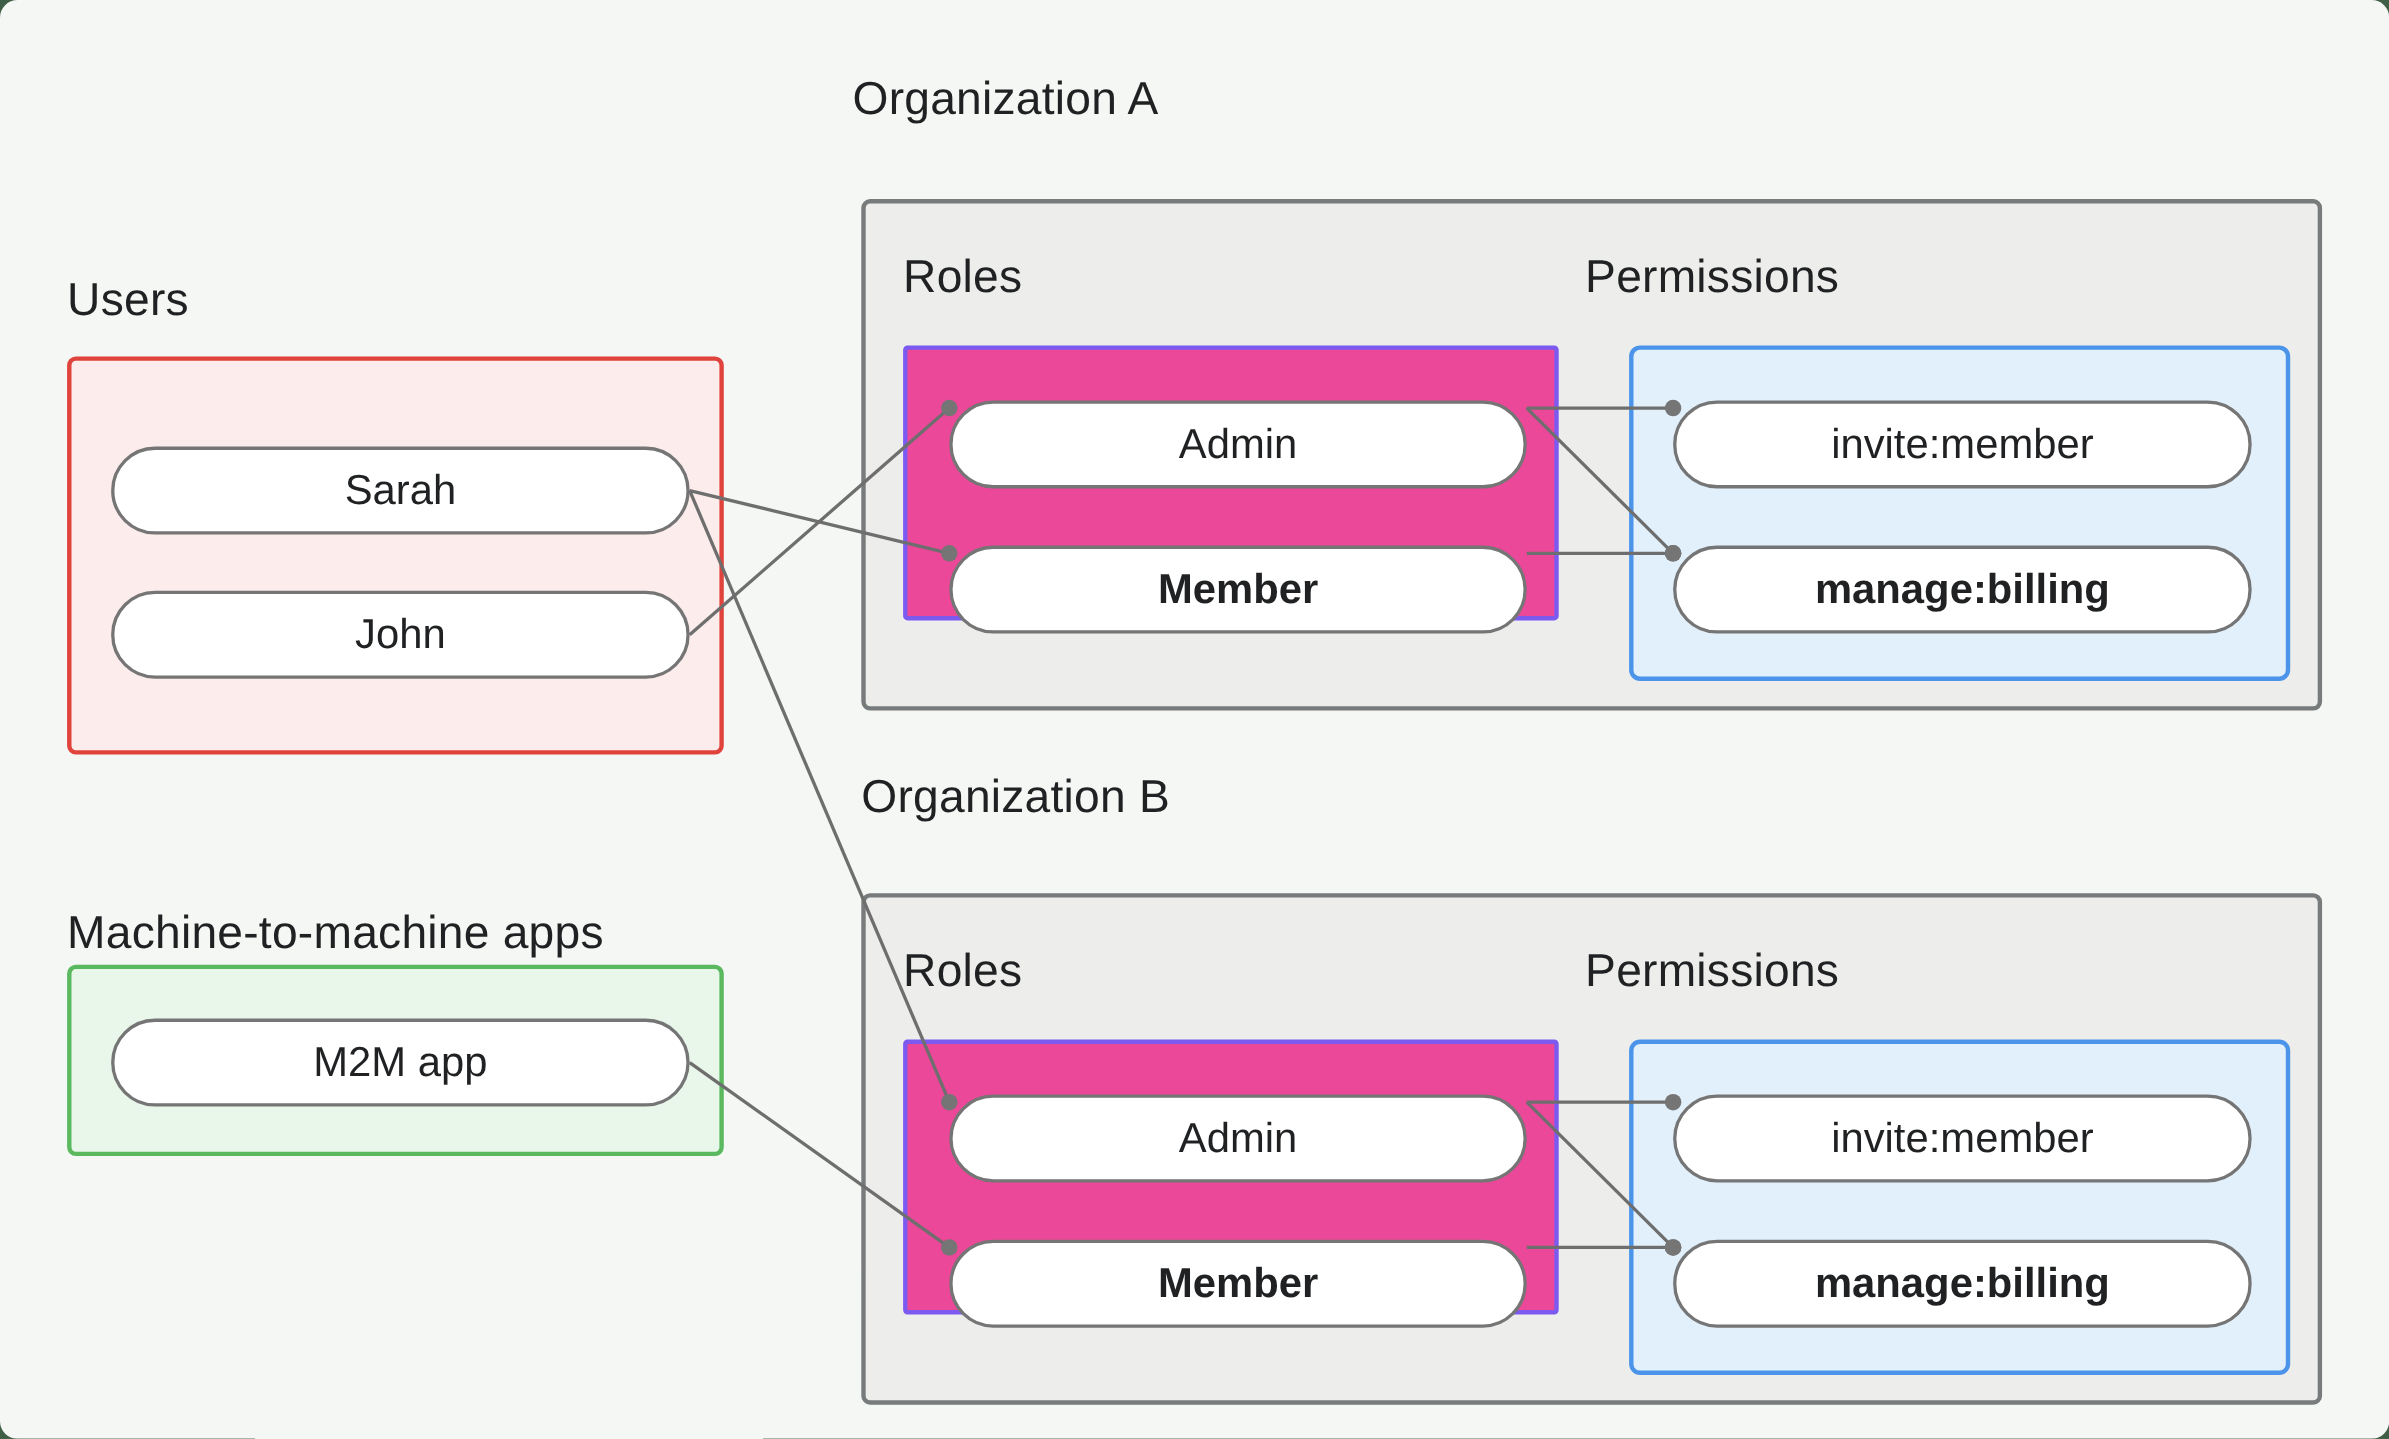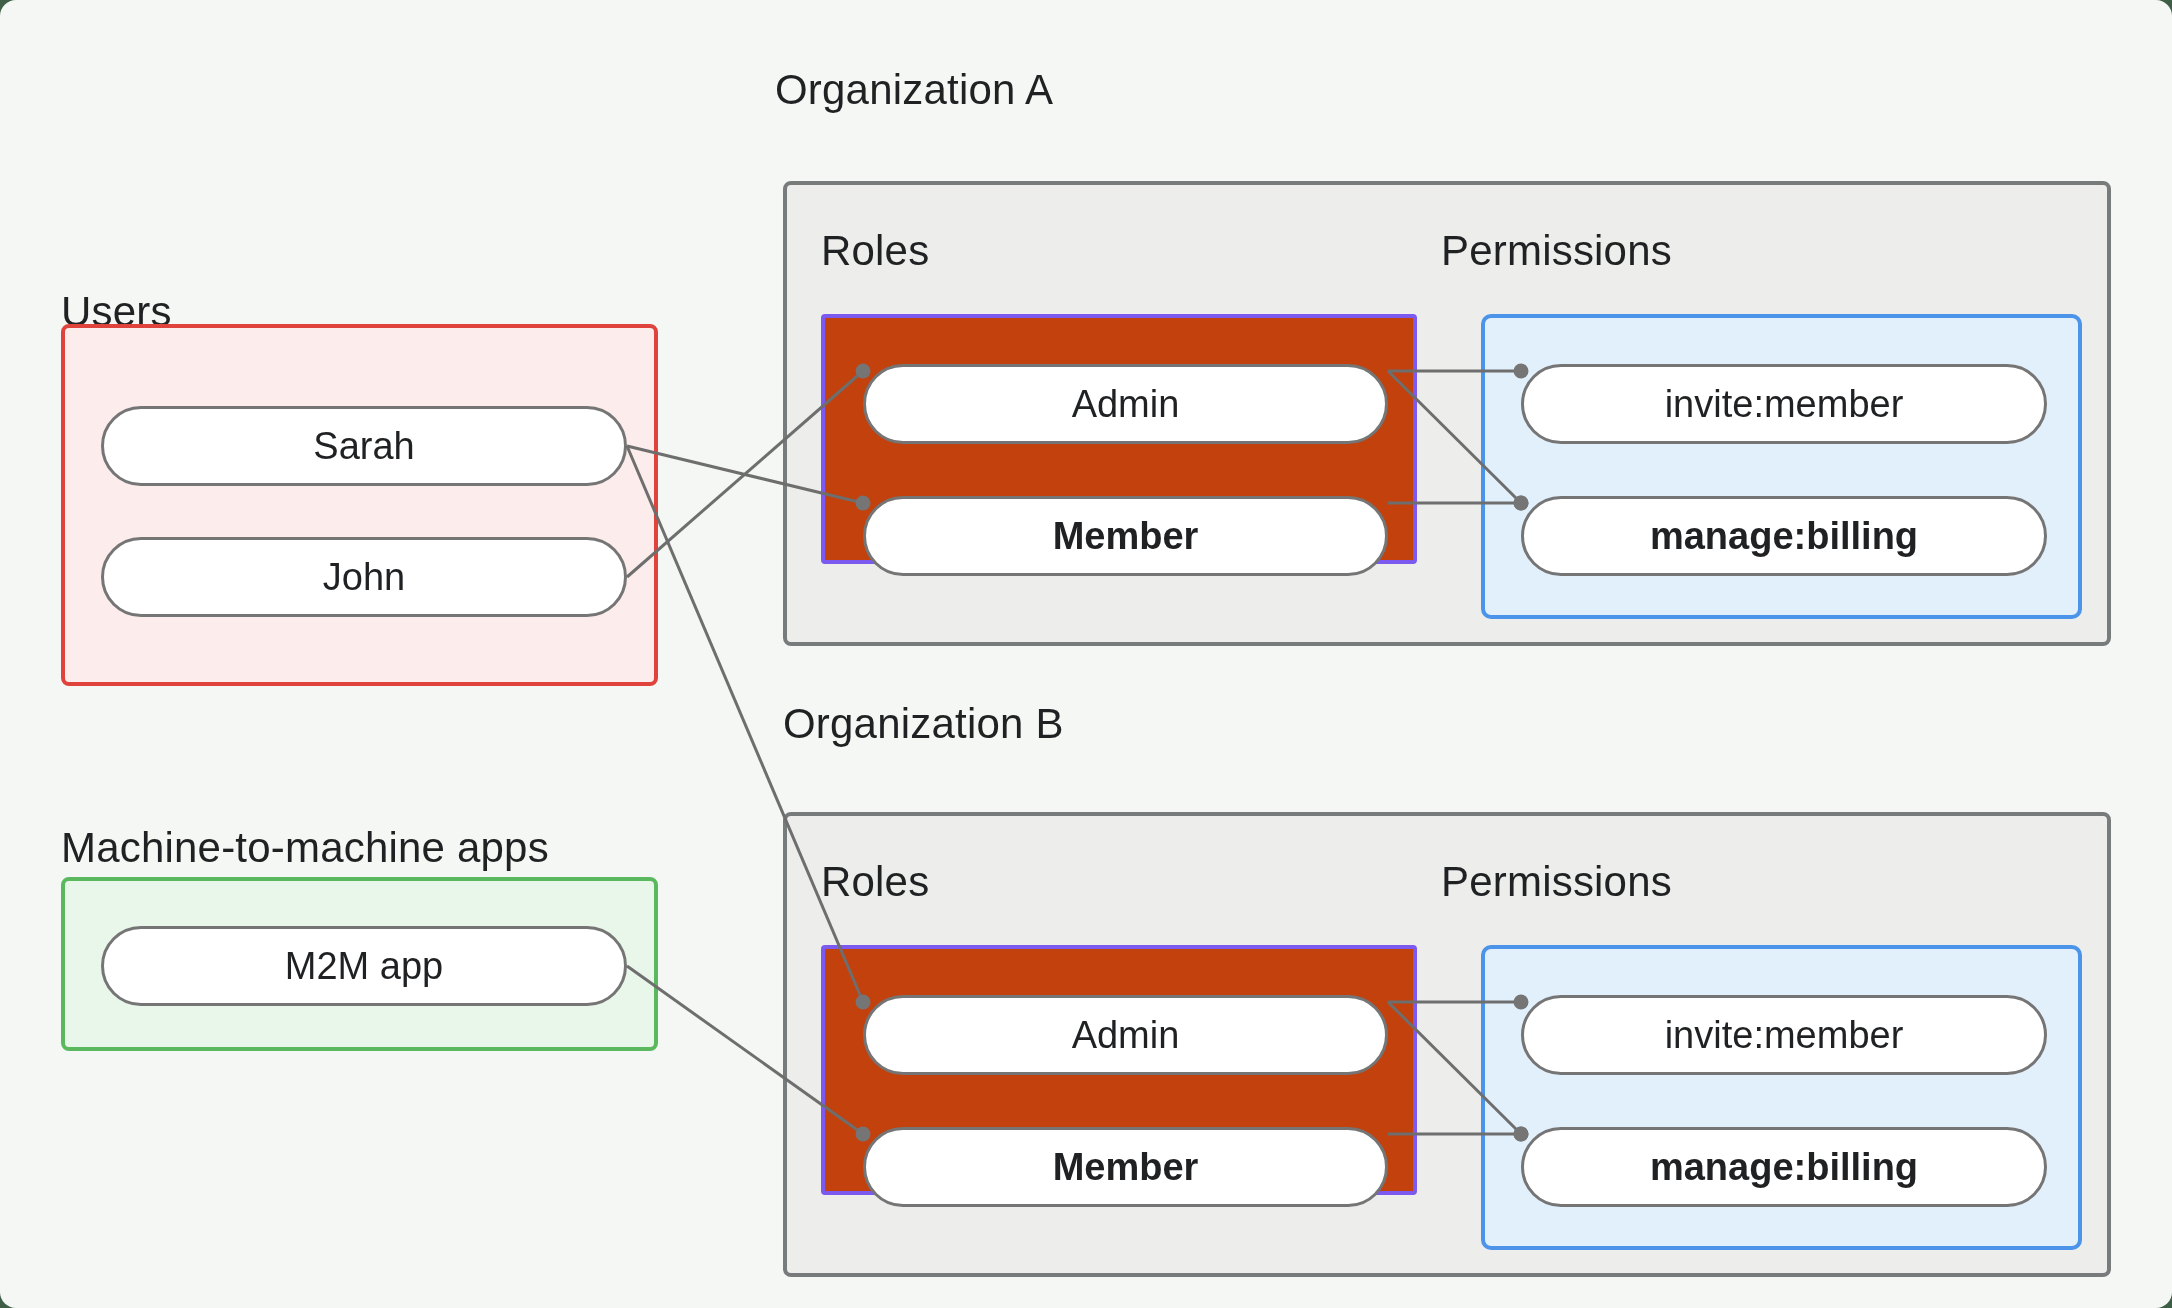--- a/index.html
+++ b/index.html
@@ -52,21 +52,21 @@
     background: #ededec;
     border: 4px solid #777b7b;
     border-radius: 8px;
     margin-top: 33px;
   }
   .org-a { top: 148px; }
   .org-b { top: 779px; }
   .roles-box {
     position: absolute;
     left: 34px; top: 129px; width: 596px; height: 250px;
-    background: #c2410c;
+    background: #ec4899;
     border: 4px solid #7c5af0;
     border-radius: 4px;
     box-sizing: border-box;
   }
   .permissions-box {
     position: absolute;
     left: 694px; top: 129px; width: 601px; height: 305px;
     background: #e2f0fc;
     border: 4px solid #4b94e9;
     border-radius: 10px;
@@ -94,21 +94,21 @@
   .m2m-box .pill { left: 36px; top: 45px; width: 526px; height: 80px; }
   
   .roles-box .pill { left: 38px; width: 525px; height: 80px; }
   .permissions-box .pill { left: 36px; width: 526px; height: 80px; text-align: right; }
   .row-top { top: 46px; }
   .row-bottom { top: 178px; font-weight: bold; }
   
   .roles-label { left: 34px; top: 42px; }
   .permissions-label { left: 654px; top: 42px; }
   
-  .users-label { left: 61px; top: 248px; margin-top: 40px; }
+  .users-label { left: 61px; top: 248px; }
   .m2m-label { left: 61px; top: 796px; margin-top: 28px; }
   .org-a-label { left: 775px; top: 66px; }
   .org-b-label { left: 783px; top: 700px; }
   
   .edges {
     position: absolute;
     left: 0; top: 0;
     width: 2172px;
     height: 1308px;
     pointer-events: none;

